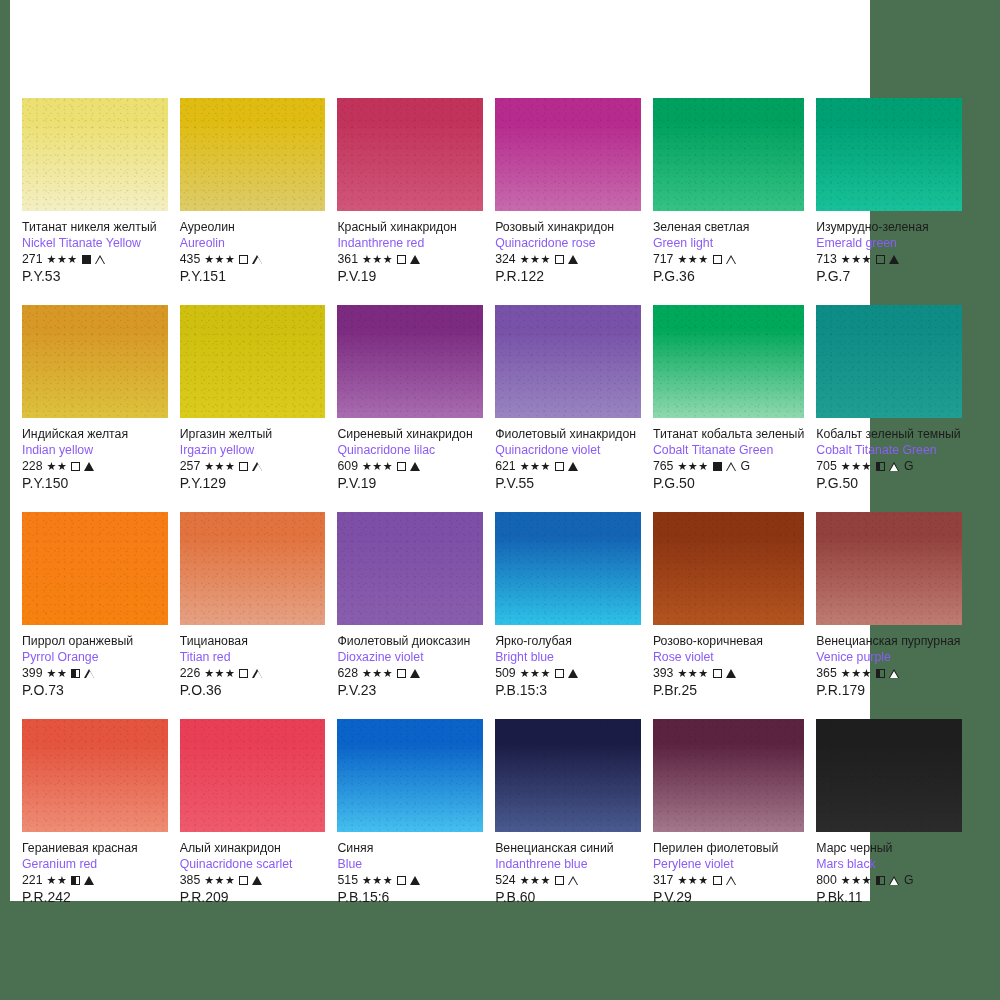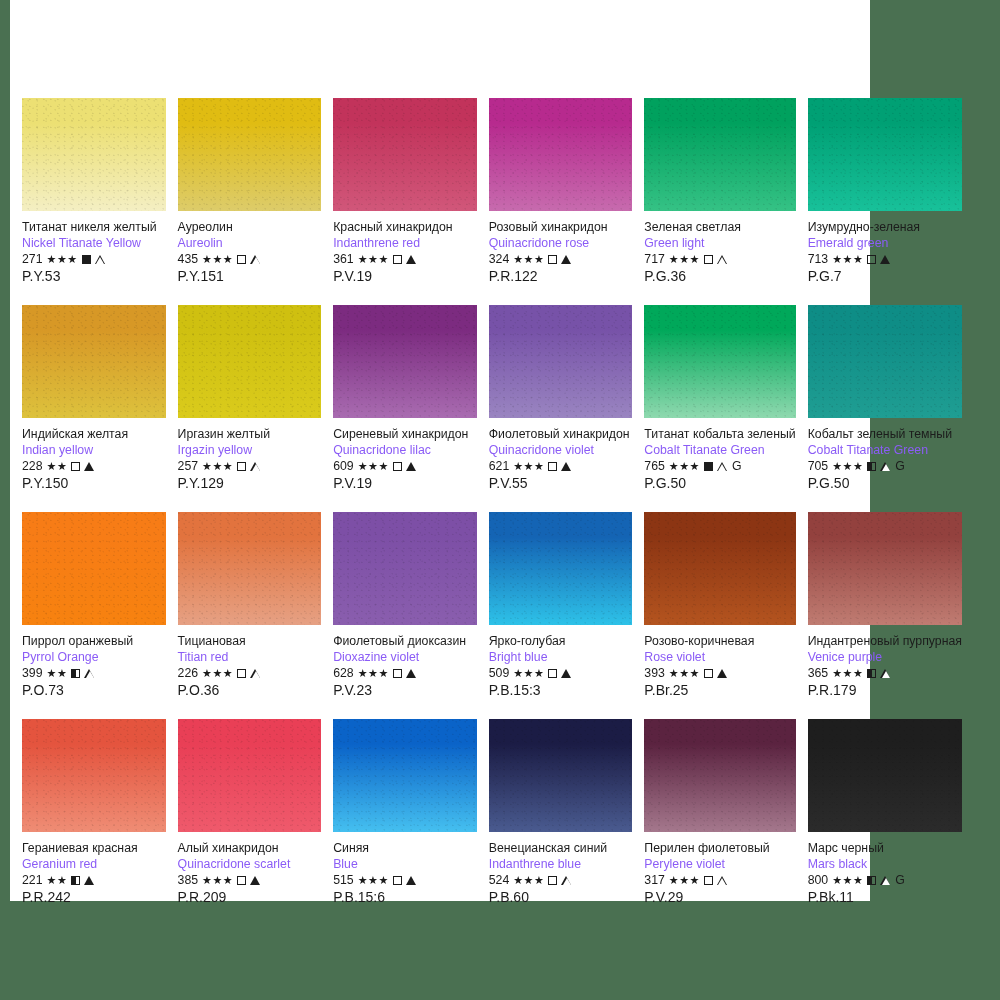--- a/index.html
+++ b/index.html
@@ -430,21 +430,21 @@
             </span>
           </div>
           <div class="pig">P.Br.25</div>
         </div>
       </div>
       <div class="cell">
         <div class="swatch" style="background: linear-gradient(rgb(147, 65, 62) 0%, rgb(147, 65, 62) 22%, rgb(192, 124, 114) 100%);">
           <div class="grain"></div>
         </div>
         <div class="info">
-          <div class="nm-ru">Индантреновый пурпурная</div>
+          <div class="nm-ru">Венецианская пурпурная</div>
           <div class="nm-en">Venice purple</div>
           <div class="codeline">
             <span class="num">365</span>
             <span class="stars">★★★</span>
             <span class="sym">
               <span class="sq half"></span>
               <span class="tri open"></span>
             </span>
           </div>
           <div class="pig">P.R.179</div>

